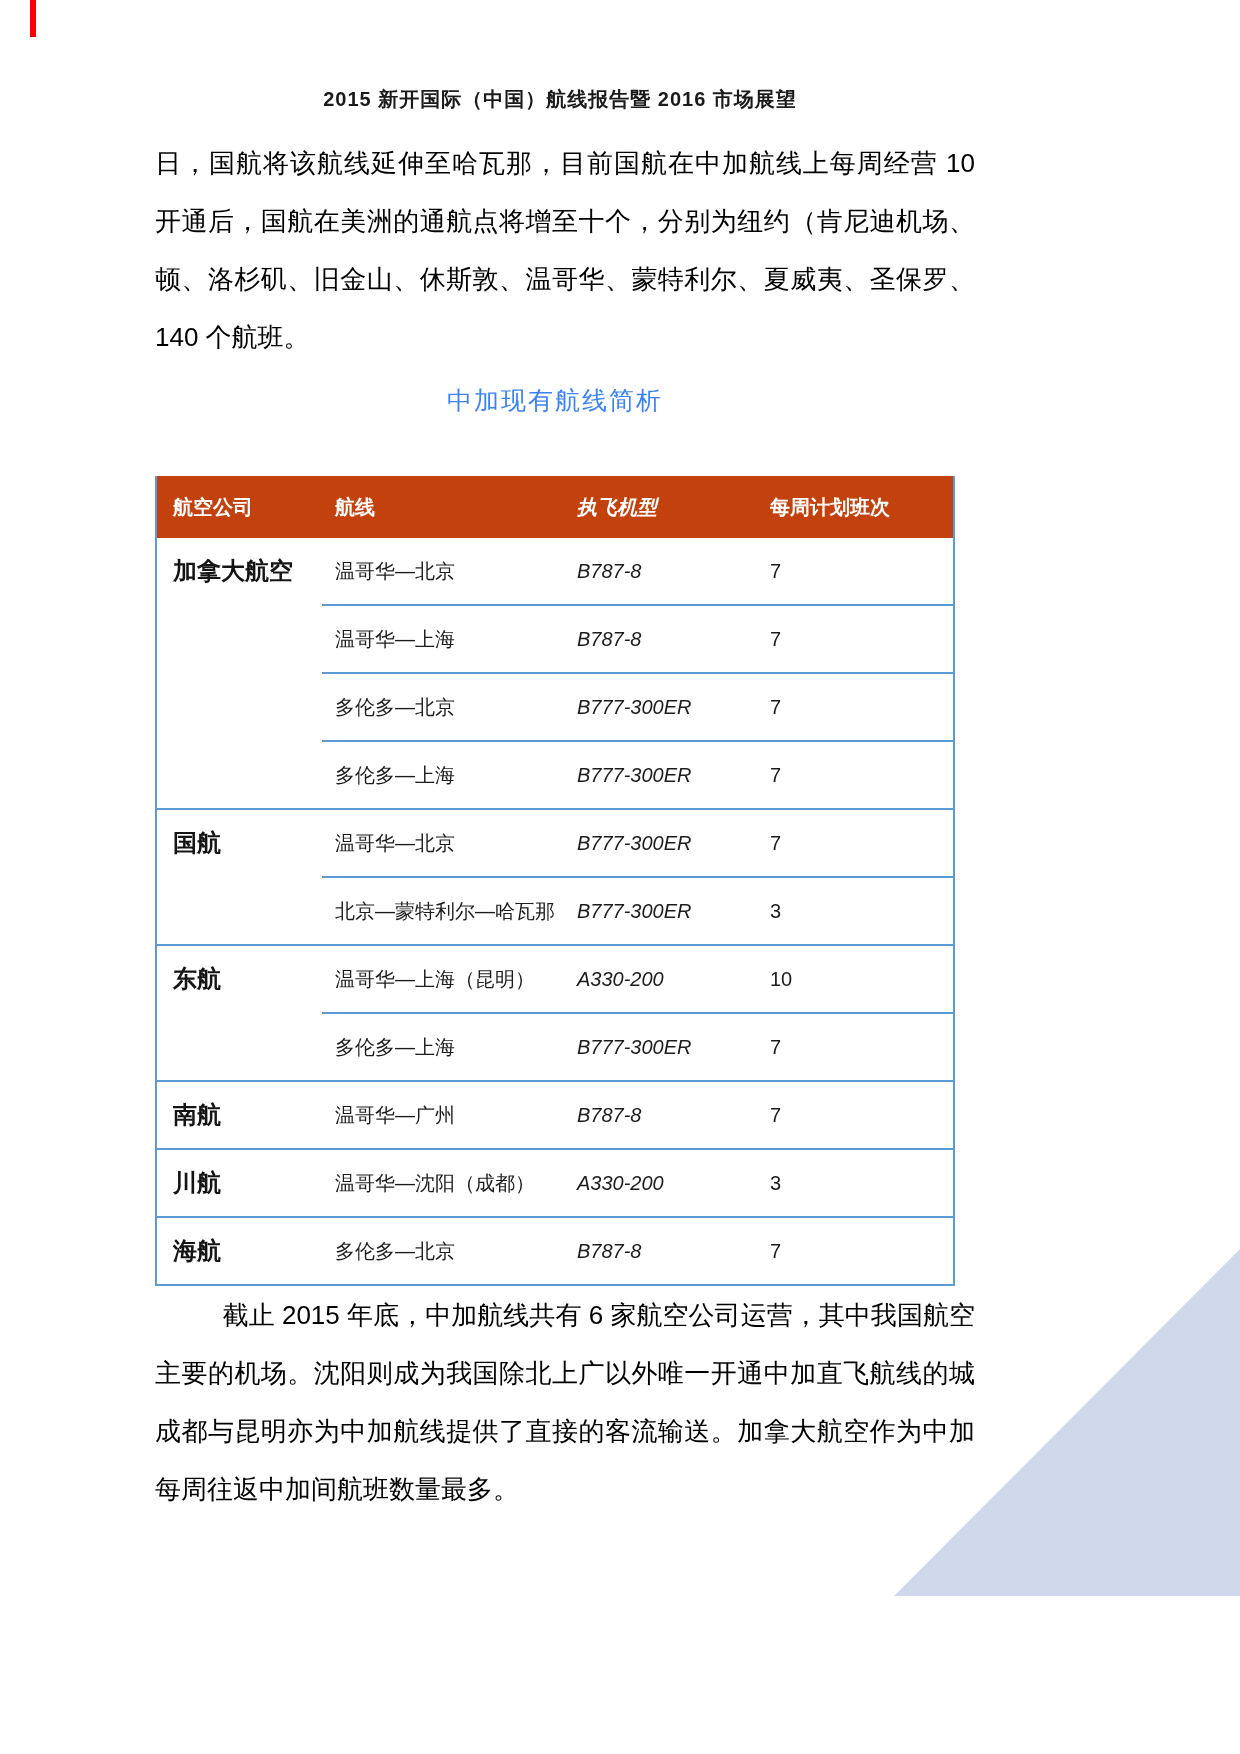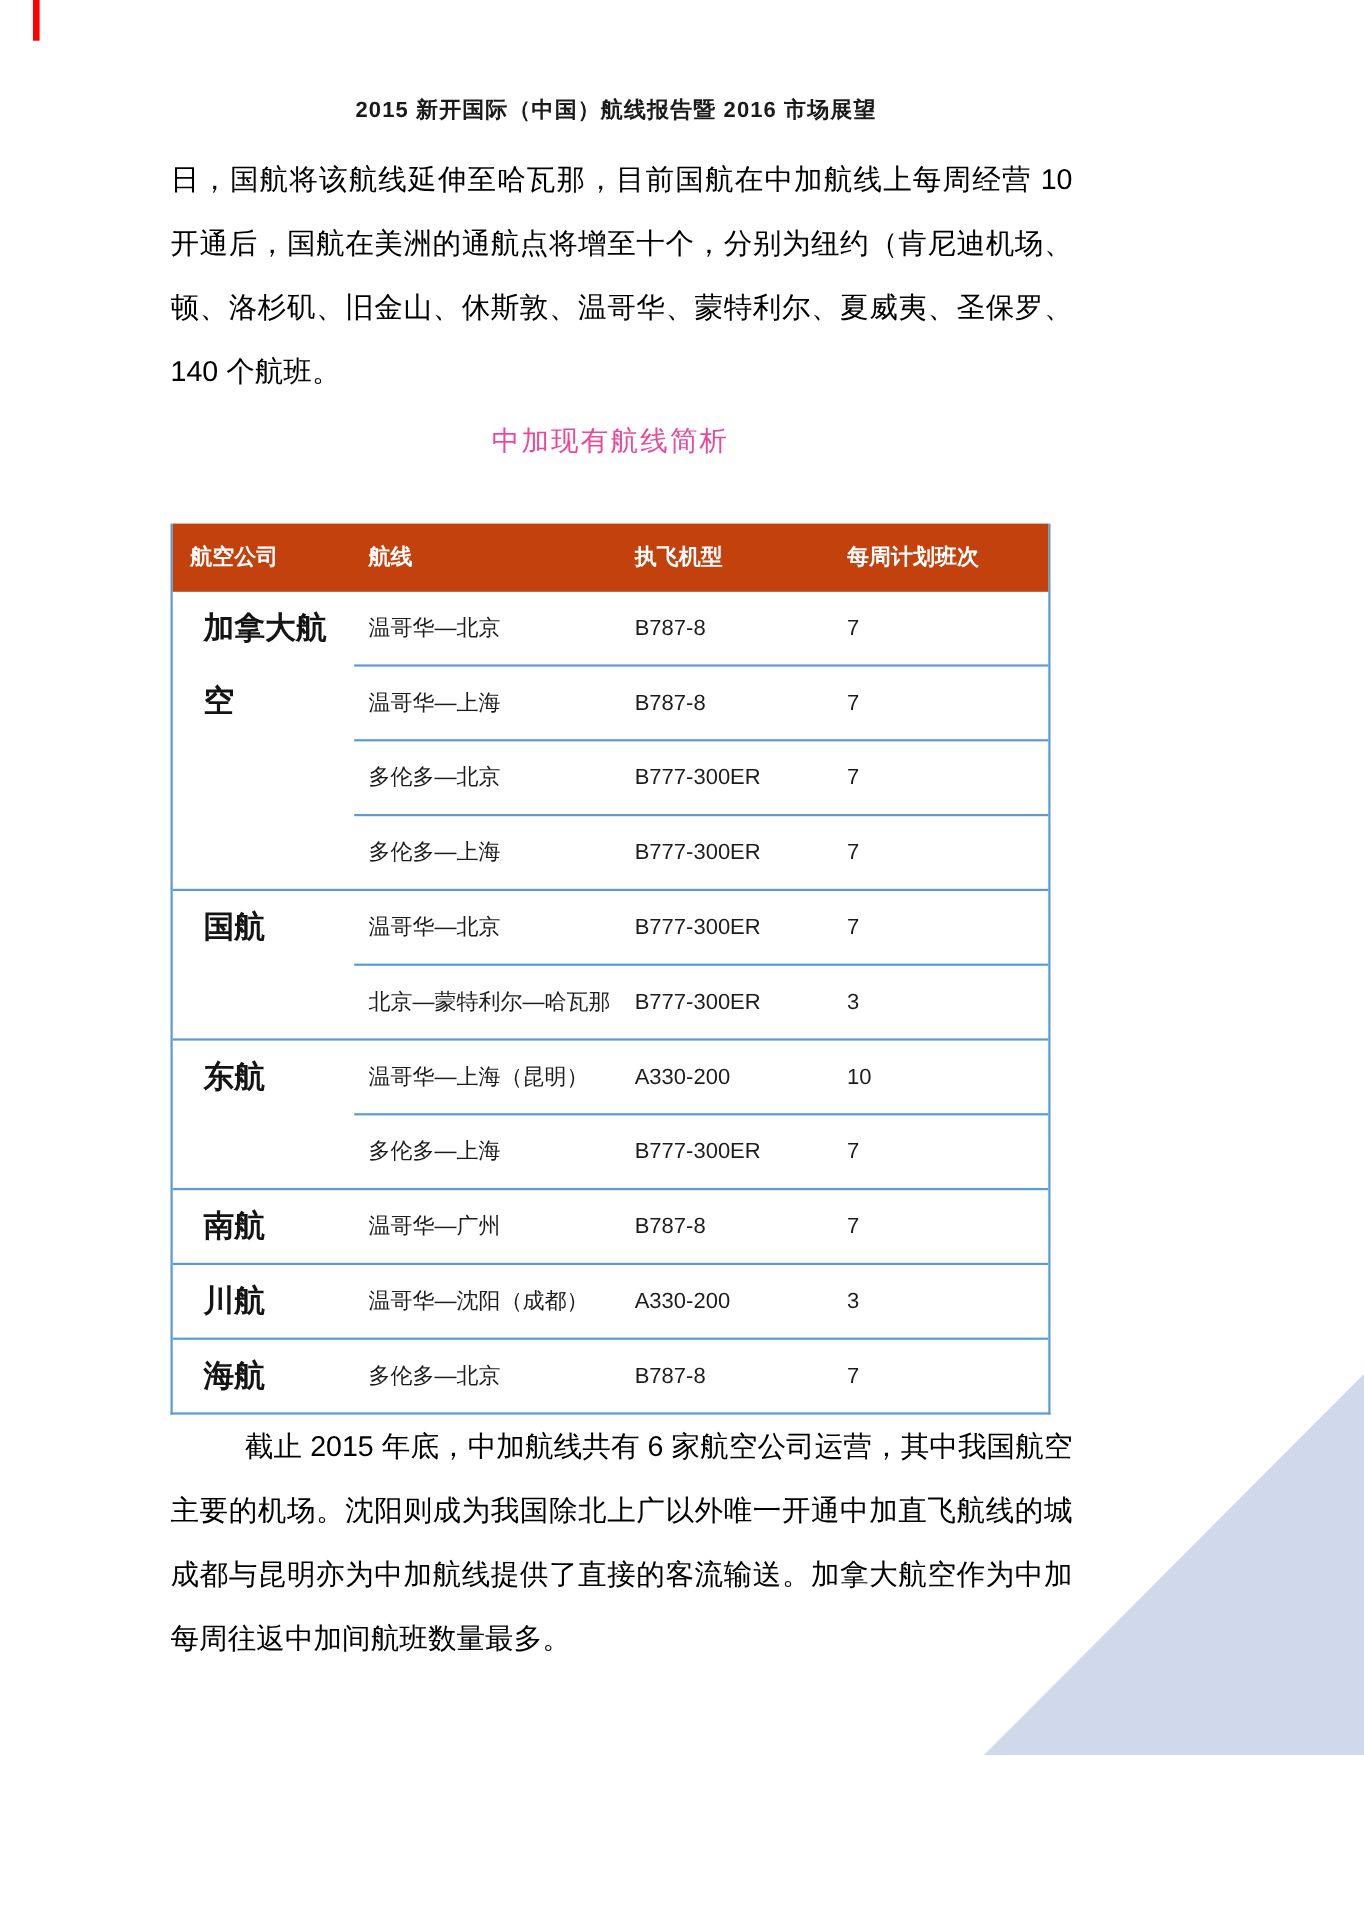--- a/index.html
+++ b/index.html
@@ -17,39 +17,39 @@
   .para-top { top:134px; }
   .para-bottom { top:1286px; }
   .para .line {
     height:58px; line-height:58px; overflow:hidden;
     text-align:justify; text-align-last:justify;
   }
   .para .line.end { text-align:left; text-align-last:left; }
   .para .line.indent { text-indent:2.6em; }
   .table-title {
     position:absolute; left:155px; top:384px; width:800px; text-align:center;
-    font-size:25px; font-weight:500; letter-spacing:2px; color:#ec4899;
+    font-size:25px; font-weight:500; letter-spacing:2px; color:#3b82f6;
   }
   .route-table {
     position:absolute; left:155px; top:476px; width:800px; box-sizing:border-box;
     border:2px solid #5B9BD5; border-top:none;
   }
   .t-head {
     display:flex; background:#c2410c; color:#ffffff; font-weight:bold;
     font-size:20px; height:62px; line-height:62px;
   }
   .c1 { width:165px; box-sizing:border-box; padding-left:16px; }
   .c2 { width:245px; box-sizing:border-box; padding-left:13px; }
-  .c3 { width:190px; box-sizing:border-box; padding-left:10px; }
+  .c3 { width:190px; box-sizing:border-box; padding-left:10px;font-style:italic; }
   .c4 { flex:1; box-sizing:border-box; padding-left:13px; }
   .grp { display:flex; border-top:2px solid #5B9BD5; }
   #t-body .grp:first-child { border-top:none; }
   .airline {
-    width:165px; box-sizing:border-box; padding-left:28px;
-    font-weight:bold; font-size:28px; line-height:66px; color:#141414;
+    width:165px; box-sizing:border-box; padding-left:16px;
+    font-weight:bold; font-size:24px; line-height:66px; color:#141414;
   }
   .routes { flex:1; display:flex; flex-direction:column; }
   .r-row { display:flex; height:66px; line-height:66px; font-size:20px; color:#1c1c1c; }
   .r-row + .r-row { border-top:2px solid #5B9BD5; }
   .corner-triangle {
     position:absolute; right:0; bottom:0; width:346px; height:347px;
     background:#CFD9EB; clip-path:polygon(100% 0,100% 100%,0 100%);
   }
   .corner-accent {
     position:absolute; left:938px; top:1692px; width:78px; height:46px;

